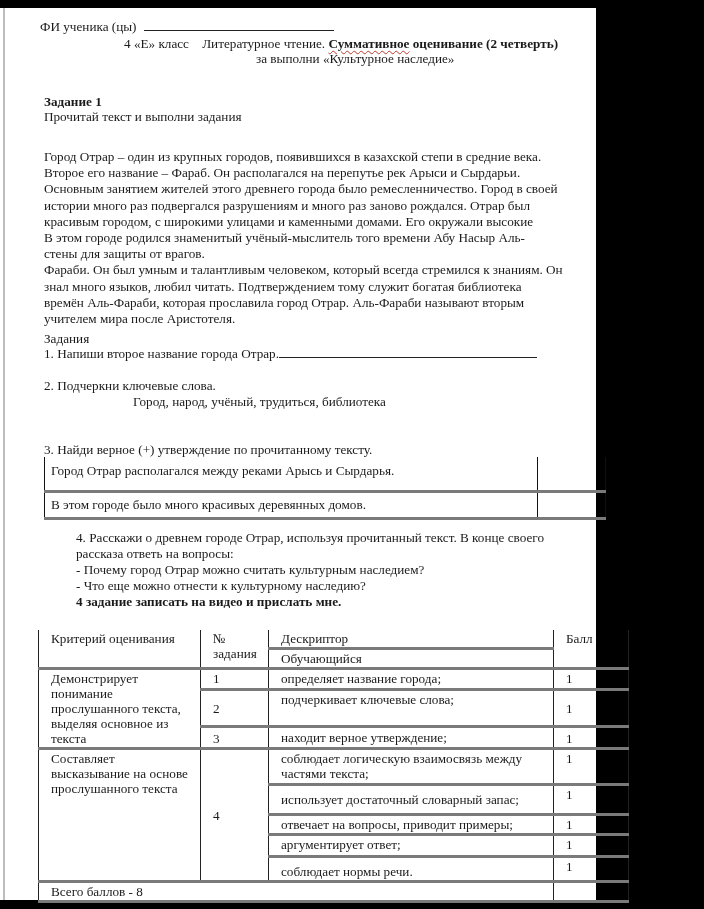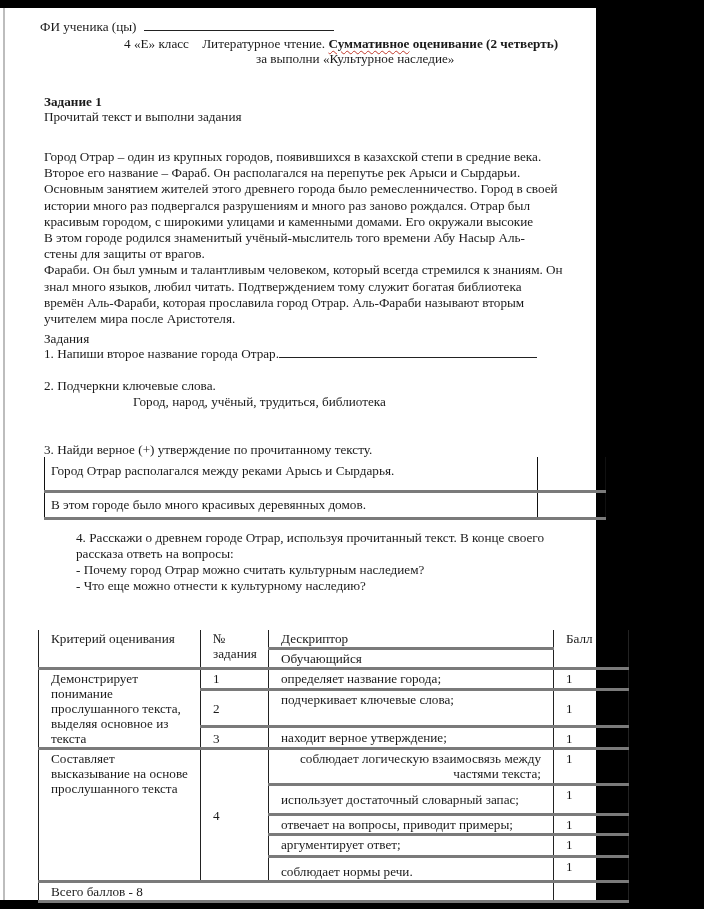--- a/index.html
+++ b/index.html
@@ -81,20 +81,21 @@
       <td class="s"></td>
     </tr>
   </tbody>
     </table>
 
   <div class="abs t13" style="left:44px;top:522px;line-height:16px;margin-left:32px;">
     <div>4.  Расскажи о древнем городе Отрар, используя прочитанный текст.  В конце своего</div>
     <div>рассказа ответь на вопросы:</div>
     <div>- Почему город Отрар можно считать культурным наследием?</div>
     <div>- Что еще можно отнести к культурному наследию?</div>
+    <div class="b">4 задание записать на видео и прислать мне.</div>
   </div>
 
   <table class="rub">
     <colgroup>
         <col style="width:162px">
         <col style="width:68px">
         <col style="width:285px">
         <col style="width:75px">
       </colgroup>
     <tbody>
@@ -124,21 +125,21 @@
     </tr>
     <tr>
       <td class="gray-b" style="height:17px;vertical-align:bottom;">3</td>
       <td class="gray-b" style="vertical-align:middle;">находит верное утверждение;</td>
       <td class="gray-b" style="vertical-align:bottom;">1</td>
     </tr>
 
     <tr>
       <td rowspan="5" class="gray-b">Составляет высказывание на основе прослушанного текста</td>
       <td rowspan="5" class="gray-b" style="vertical-align:middle;">4</td>
-      <td class="gray-b" style="height:31px;text-align:right;">соблюдает логическую взаимосвязь между частями текста;</td>
+      <td class="gray-b" style="height:31px;">соблюдает логическую взаимосвязь между частями текста;</td>
       <td class="gray-b">1</td>
     </tr>
     <tr>
       <td class="gray-b" style="height:25px;vertical-align:middle;">использует достаточный словарный запас;</td>
       <td class="gray-b">1</td>
     </tr>
     <tr>
       <td class="gray-b" style="height:14px;">отвечает на вопросы, приводит примеры;</td>
       <td class="gray-b">1</td>
     </tr>

